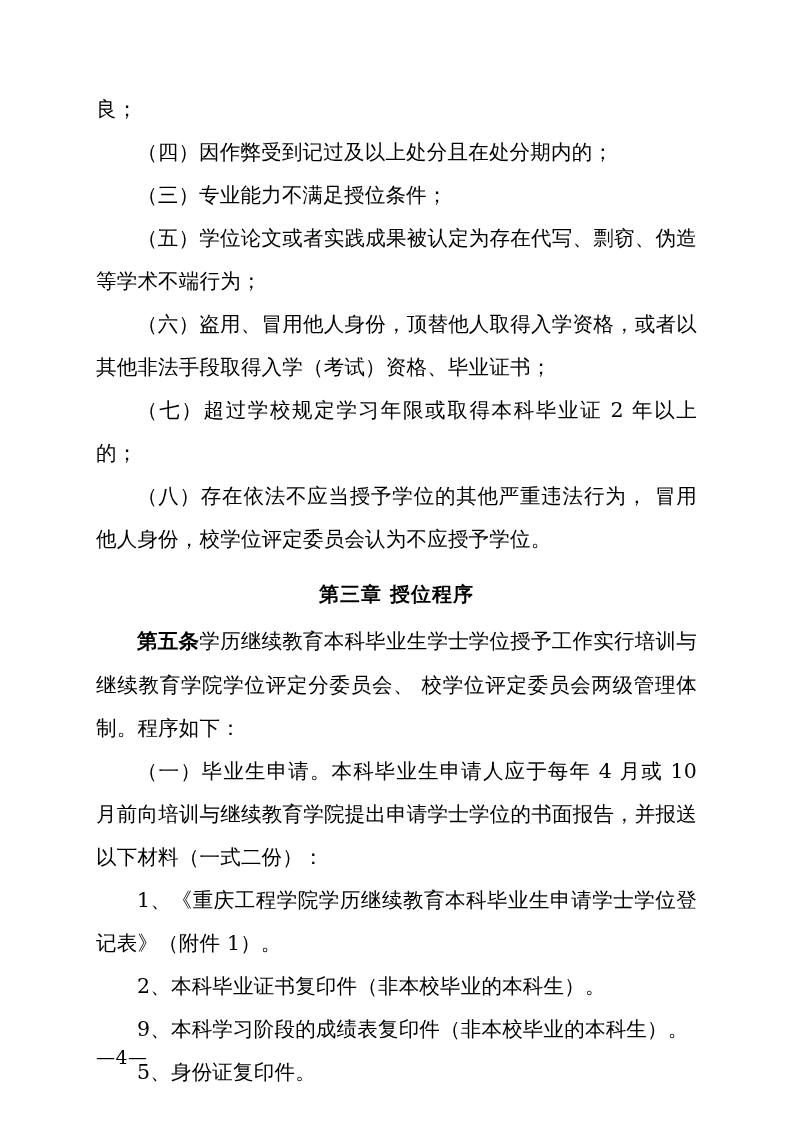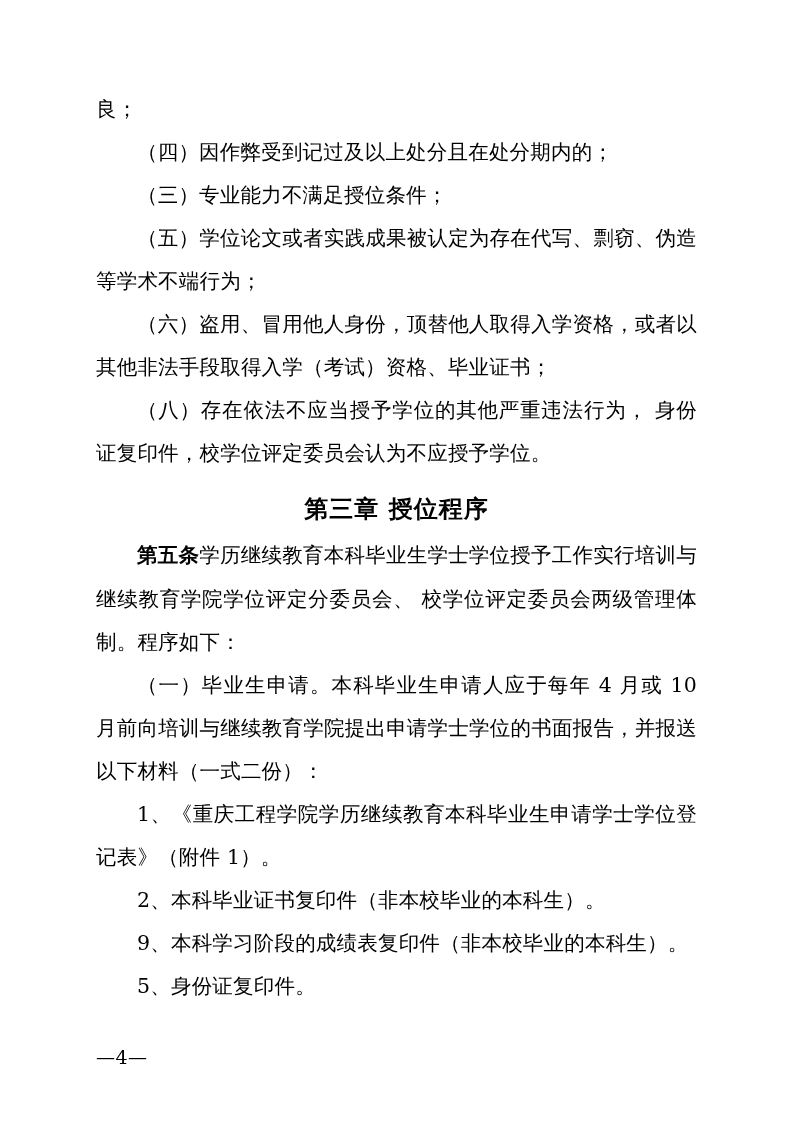--- a/index.html
+++ b/index.html
@@ -35,21 +35,21 @@
   }
   .indent2 {
     text-indent: 2em;
   }
   .noindent {
     text-indent: 0;
   }
   .chapter-heading {
     text-align: center;
     font-weight: bold;
-    font-size: 24px;
+    font-size: 20px;
     line-height: 43px;
     margin-top: 12px;
     margin-bottom: 4px;
     letter-spacing: 1px;
   }
   .bold {
     font-weight: bold;
     font-family: Liberation Mono, monospace;
   }
   .footer {
@@ -68,21 +68,22 @@
 <body>
 
 <div class="page">
   <div class="doc-body">
 
     <p class="noindent">良；</p>
     <p class="indent2">（四）因作弊受到记过及以上处分且在处分期内的；</p>
     <p class="indent2">（三）专业能力不满足授位条件；</p>
     <p class="indent2">（五）学位论文或者实践成果被认定为存在代写、剽窃、伪造等学术不端行为；</p>
     <p class="indent2">（六）盗用、冒用他人身份，顶替他人取得入学资格，或者以其他非法手段取得入学（考试）资格、毕业证书；</p>
-    <p class="indent2">（八）存在依法不应当授予学位的其他严重违法行为， 身份证复印件，校学位评定委员会认为不应授予学位。</p>
+    <p class="indent2">（七）超过学校规定学习年限或取得本科毕业证 2 年以上的；</p>
+    <p class="indent2">（八）存在依法不应当授予学位的其他严重违法行为， 冒用他人身份，校学位评定委员会认为不应授予学位。</p>
 
     <p class="chapter-heading">第三章  授位程序</p>
 
     <p class="indent2"><span class="bold">第五条</span><span>学历继续教育本科毕业生学士学位授予工作实行培训与继续教育学院学位评定分委员会、 校学位评定委员会两级管理体制。程序如下：</span></p>
 
     <p class="indent2">（一）毕业生申请。本科毕业生申请人应于每年 4 月或 10 月前向培训与继续教育学院提出申请学士学位的书面报告，并报送以下材料（一式二份）：</p>
     <p class="indent2">1、《重庆工程学院学历继续教育本科毕业生申请学士学位登记表》（附件 1）。</p>
     <p class="indent2">2、本科毕业证书复印件（非本校毕业的本科生）。</p>
     <p class="indent2">9、本科学习阶段的成绩表复印件（非本校毕业的本科生）。</p>
     <p class="indent2">5、身份证复印件。</p>

